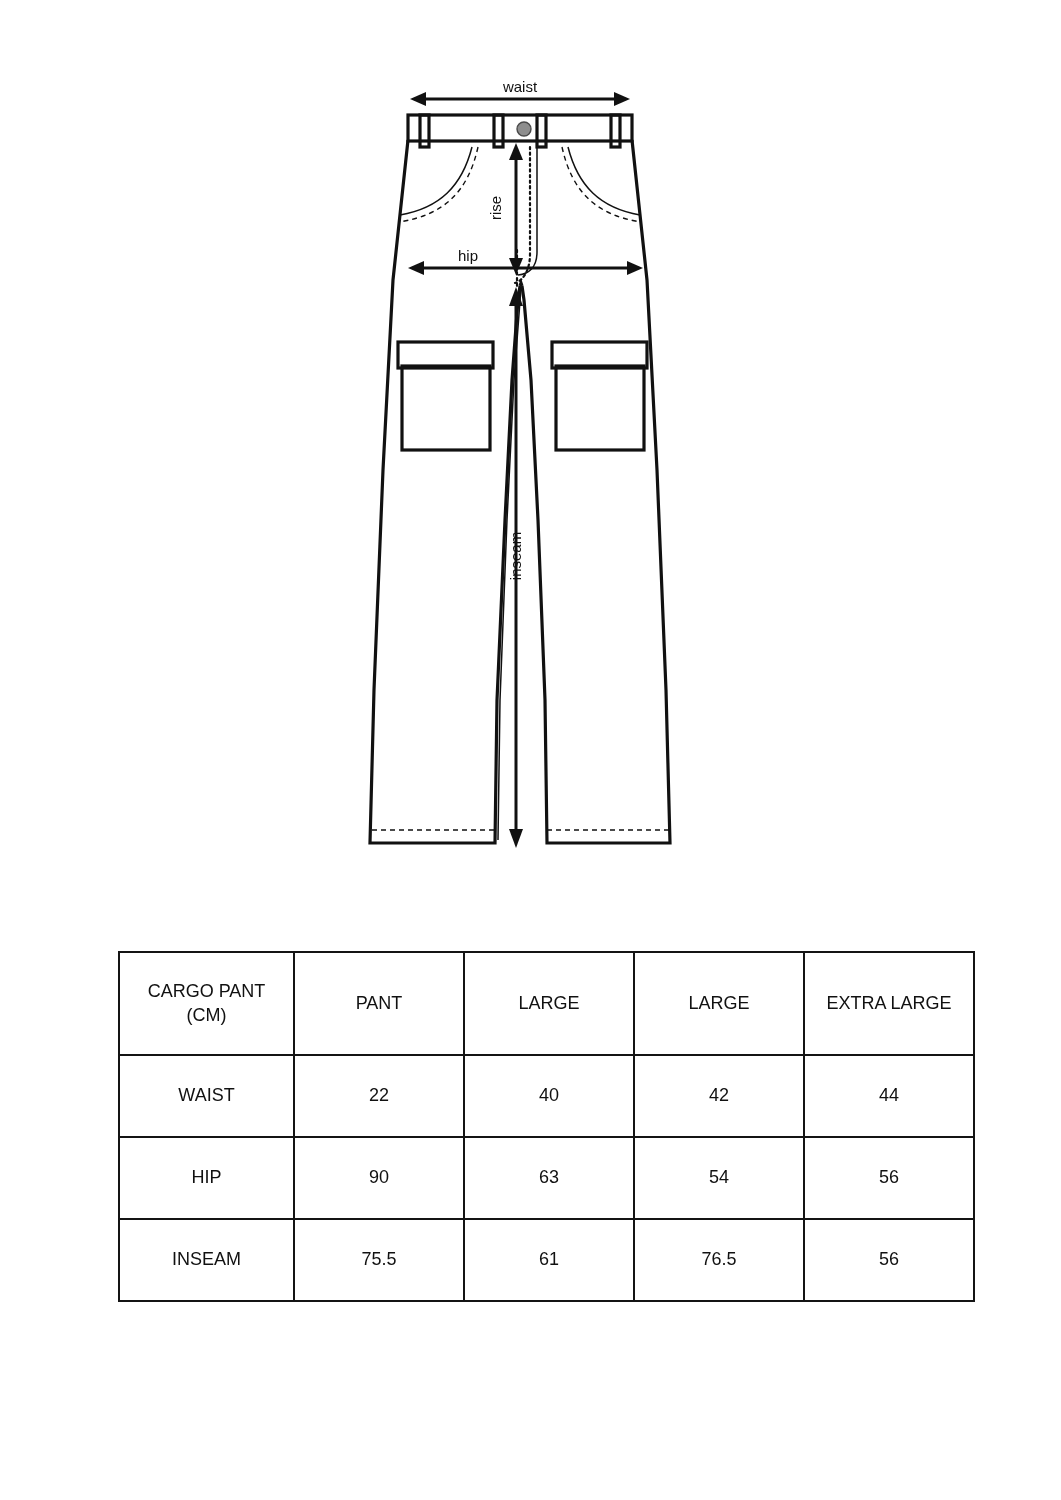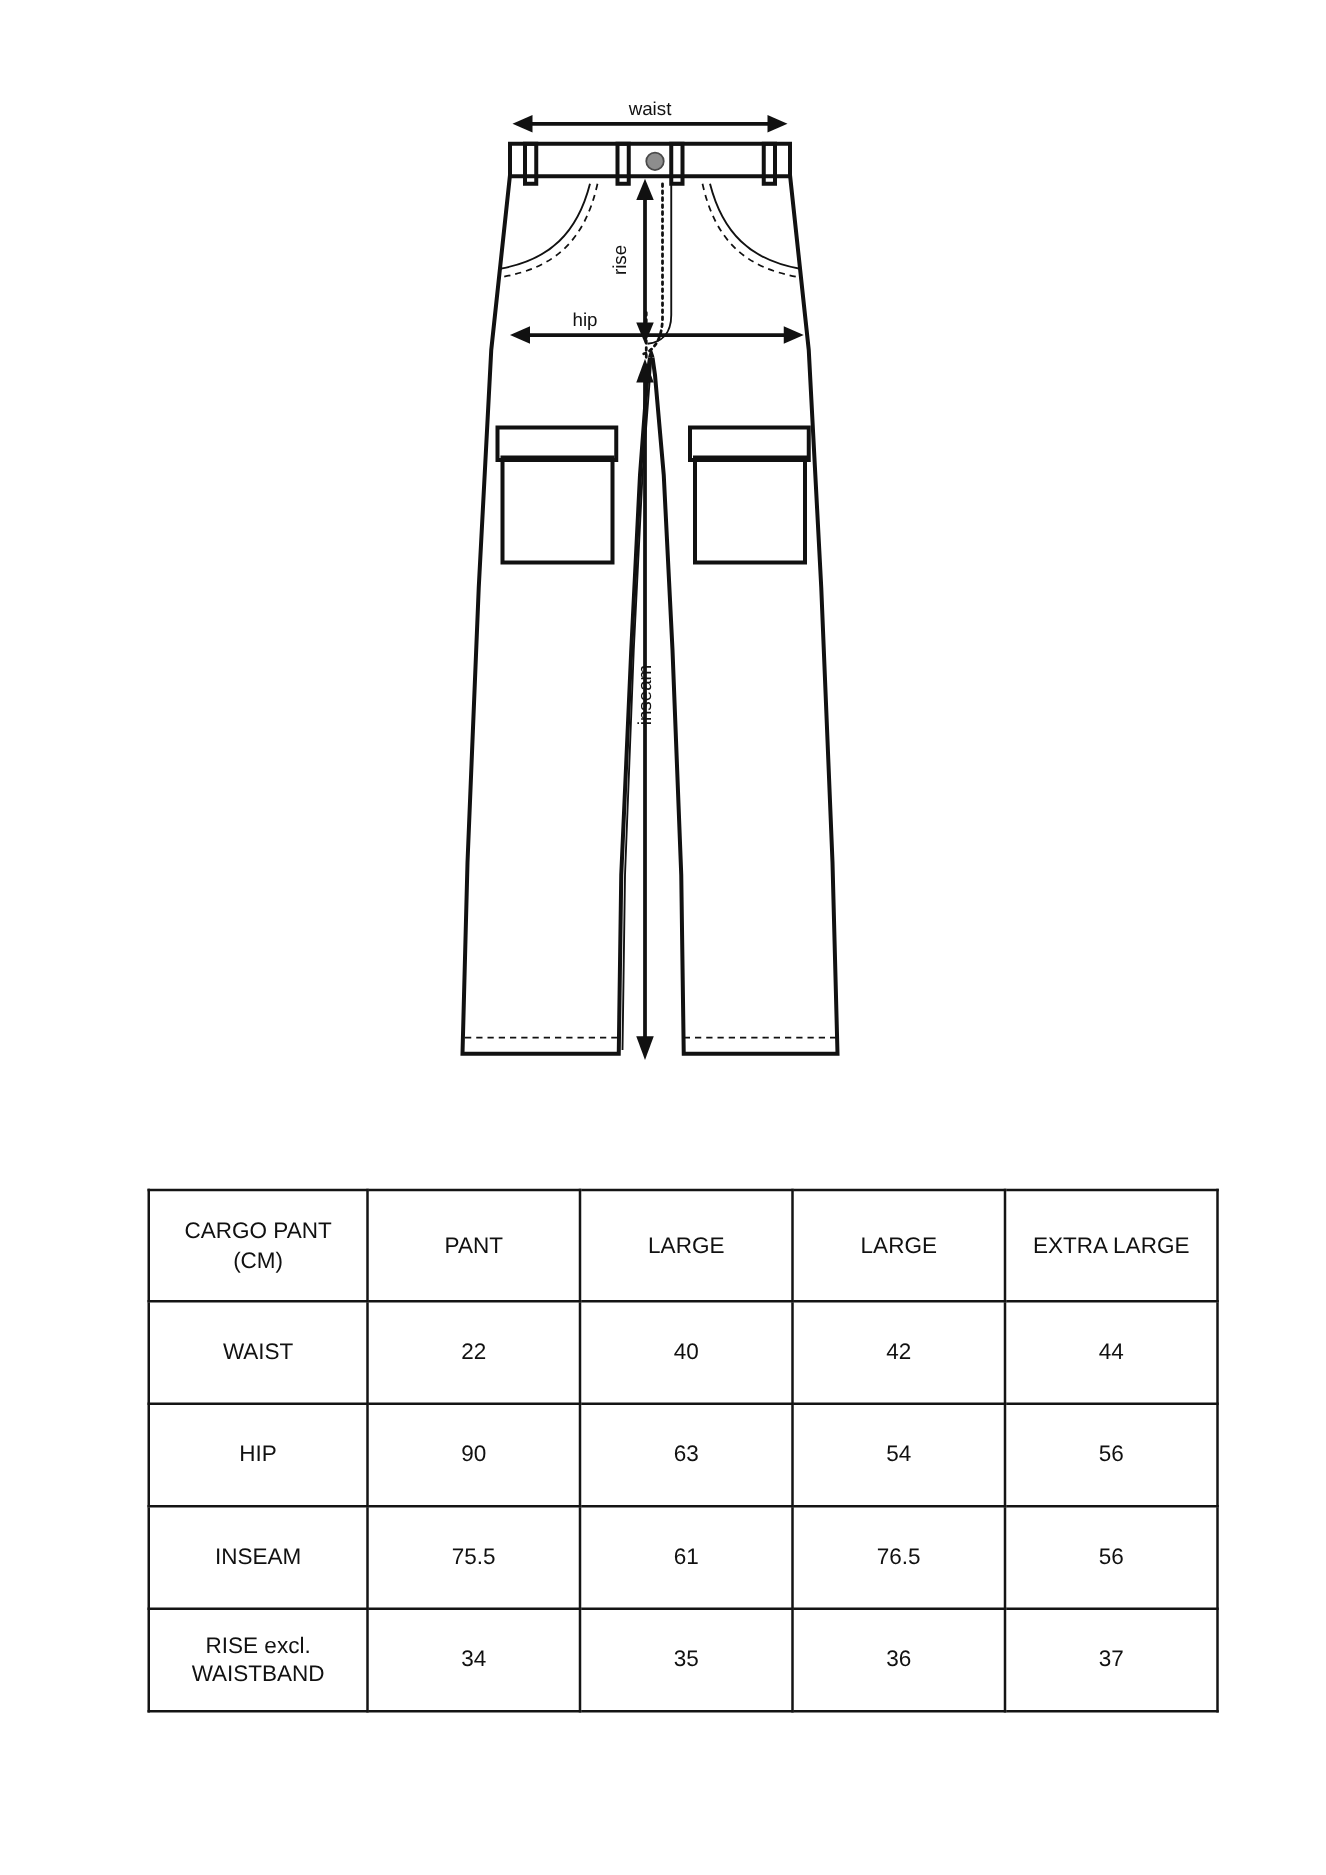--- a/index.html
+++ b/index.html
@@ -102,21 +102,21 @@
   table.size-table .col-head {
     width: 169px;
   }
   table.size-table .col-size {
     width: 164px;
   }
   table.size-table tr {
     height: 82px;
   }
   table.size-table tr.head-row {
-    height: 89px;
+    height: 103px;
   }
   .cell-sub {
     display: block;
   }
 </style>
 </head>
 <body>
 
 <div id="garment-figure">
   <svg id="garment-svg" viewBox="0 0 1061 900" xmlns="http://www.w3.org/2000/svg">
@@ -262,26 +262,16 @@
       <tr>
         <td class="col-head">
           <span class="cell-sub">INSEAM</span>
         </td>
         <td>75.5</td>
         <td>61</td>
         <td>76.5</td>
         <td>56</td>
       </tr>
 
-      <tr>
-        <td class="col-head">
-          <span class="cell-sub">RISE excl.</span>
-          <span class="cell-sub">WAISTBAND</span>
-        </td>
-        <td>34</td>
-        <td>35</td>
-        <td>36</td>
-        <td>37</td>
-      </tr>
 
     </tbody>
   </table>
 </div>
 
 </body></html>

